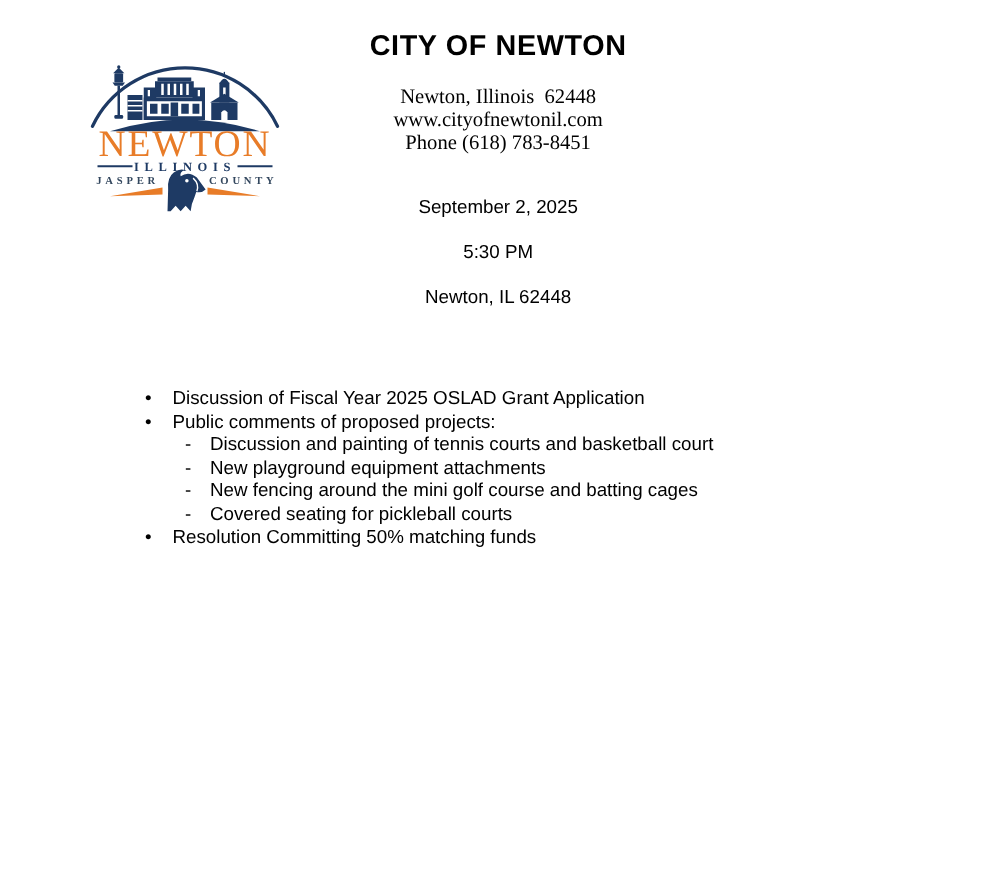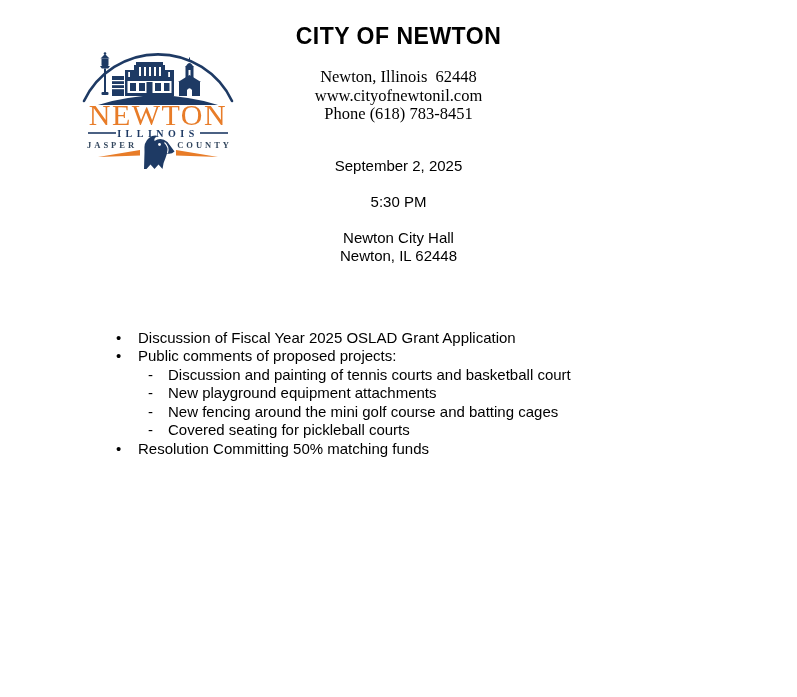--- a/index.html
+++ b/index.html
@@ -7,21 +7,21 @@
     position: relative;
     width: 797px;
     height: 697px;
     background: #ffffff;
     color: #000000;
     font-family: "Liberation Sans", sans-serif;
     overflow: hidden;
   }
   .logo-wrap {
     position: absolute;
-    left: 80px;
+    left: 70px;
     top: 50px;
     width: 156px;
     height: 120px;
   }
   .navy  { fill: #1E3A64; }
   .white { fill: #ffffff; }
   .orange{ fill: #E87C28; }
   .center-col { text-align: center; }
   .org-name {
     margin: 0;
@@ -151,21 +151,20 @@
       <div class="address-line">Newton, Illinois  62448</div>
       <div class="address-line">www.cityofnewtonil.com</div>
       <div class="address-line">Phone (618) 783-8451</div>
     </div>
 
 
     <div class="m-date">September 2, 2025</div>
     <div class="m-time">5:30 PM</div>
 
     <div class="venue">
-      <div>Newton City Hall</div>
       <div>Newton, IL 62448</div>
     </div>
 
     <div class="agenda">
       <div class="a-row">
         <span class="marker">•</span>
         <span>Discussion of Fiscal Year 2025 OSLAD Grant Application</span>
       </div>
       <div class="a-row">
         <span class="marker">•</span>

